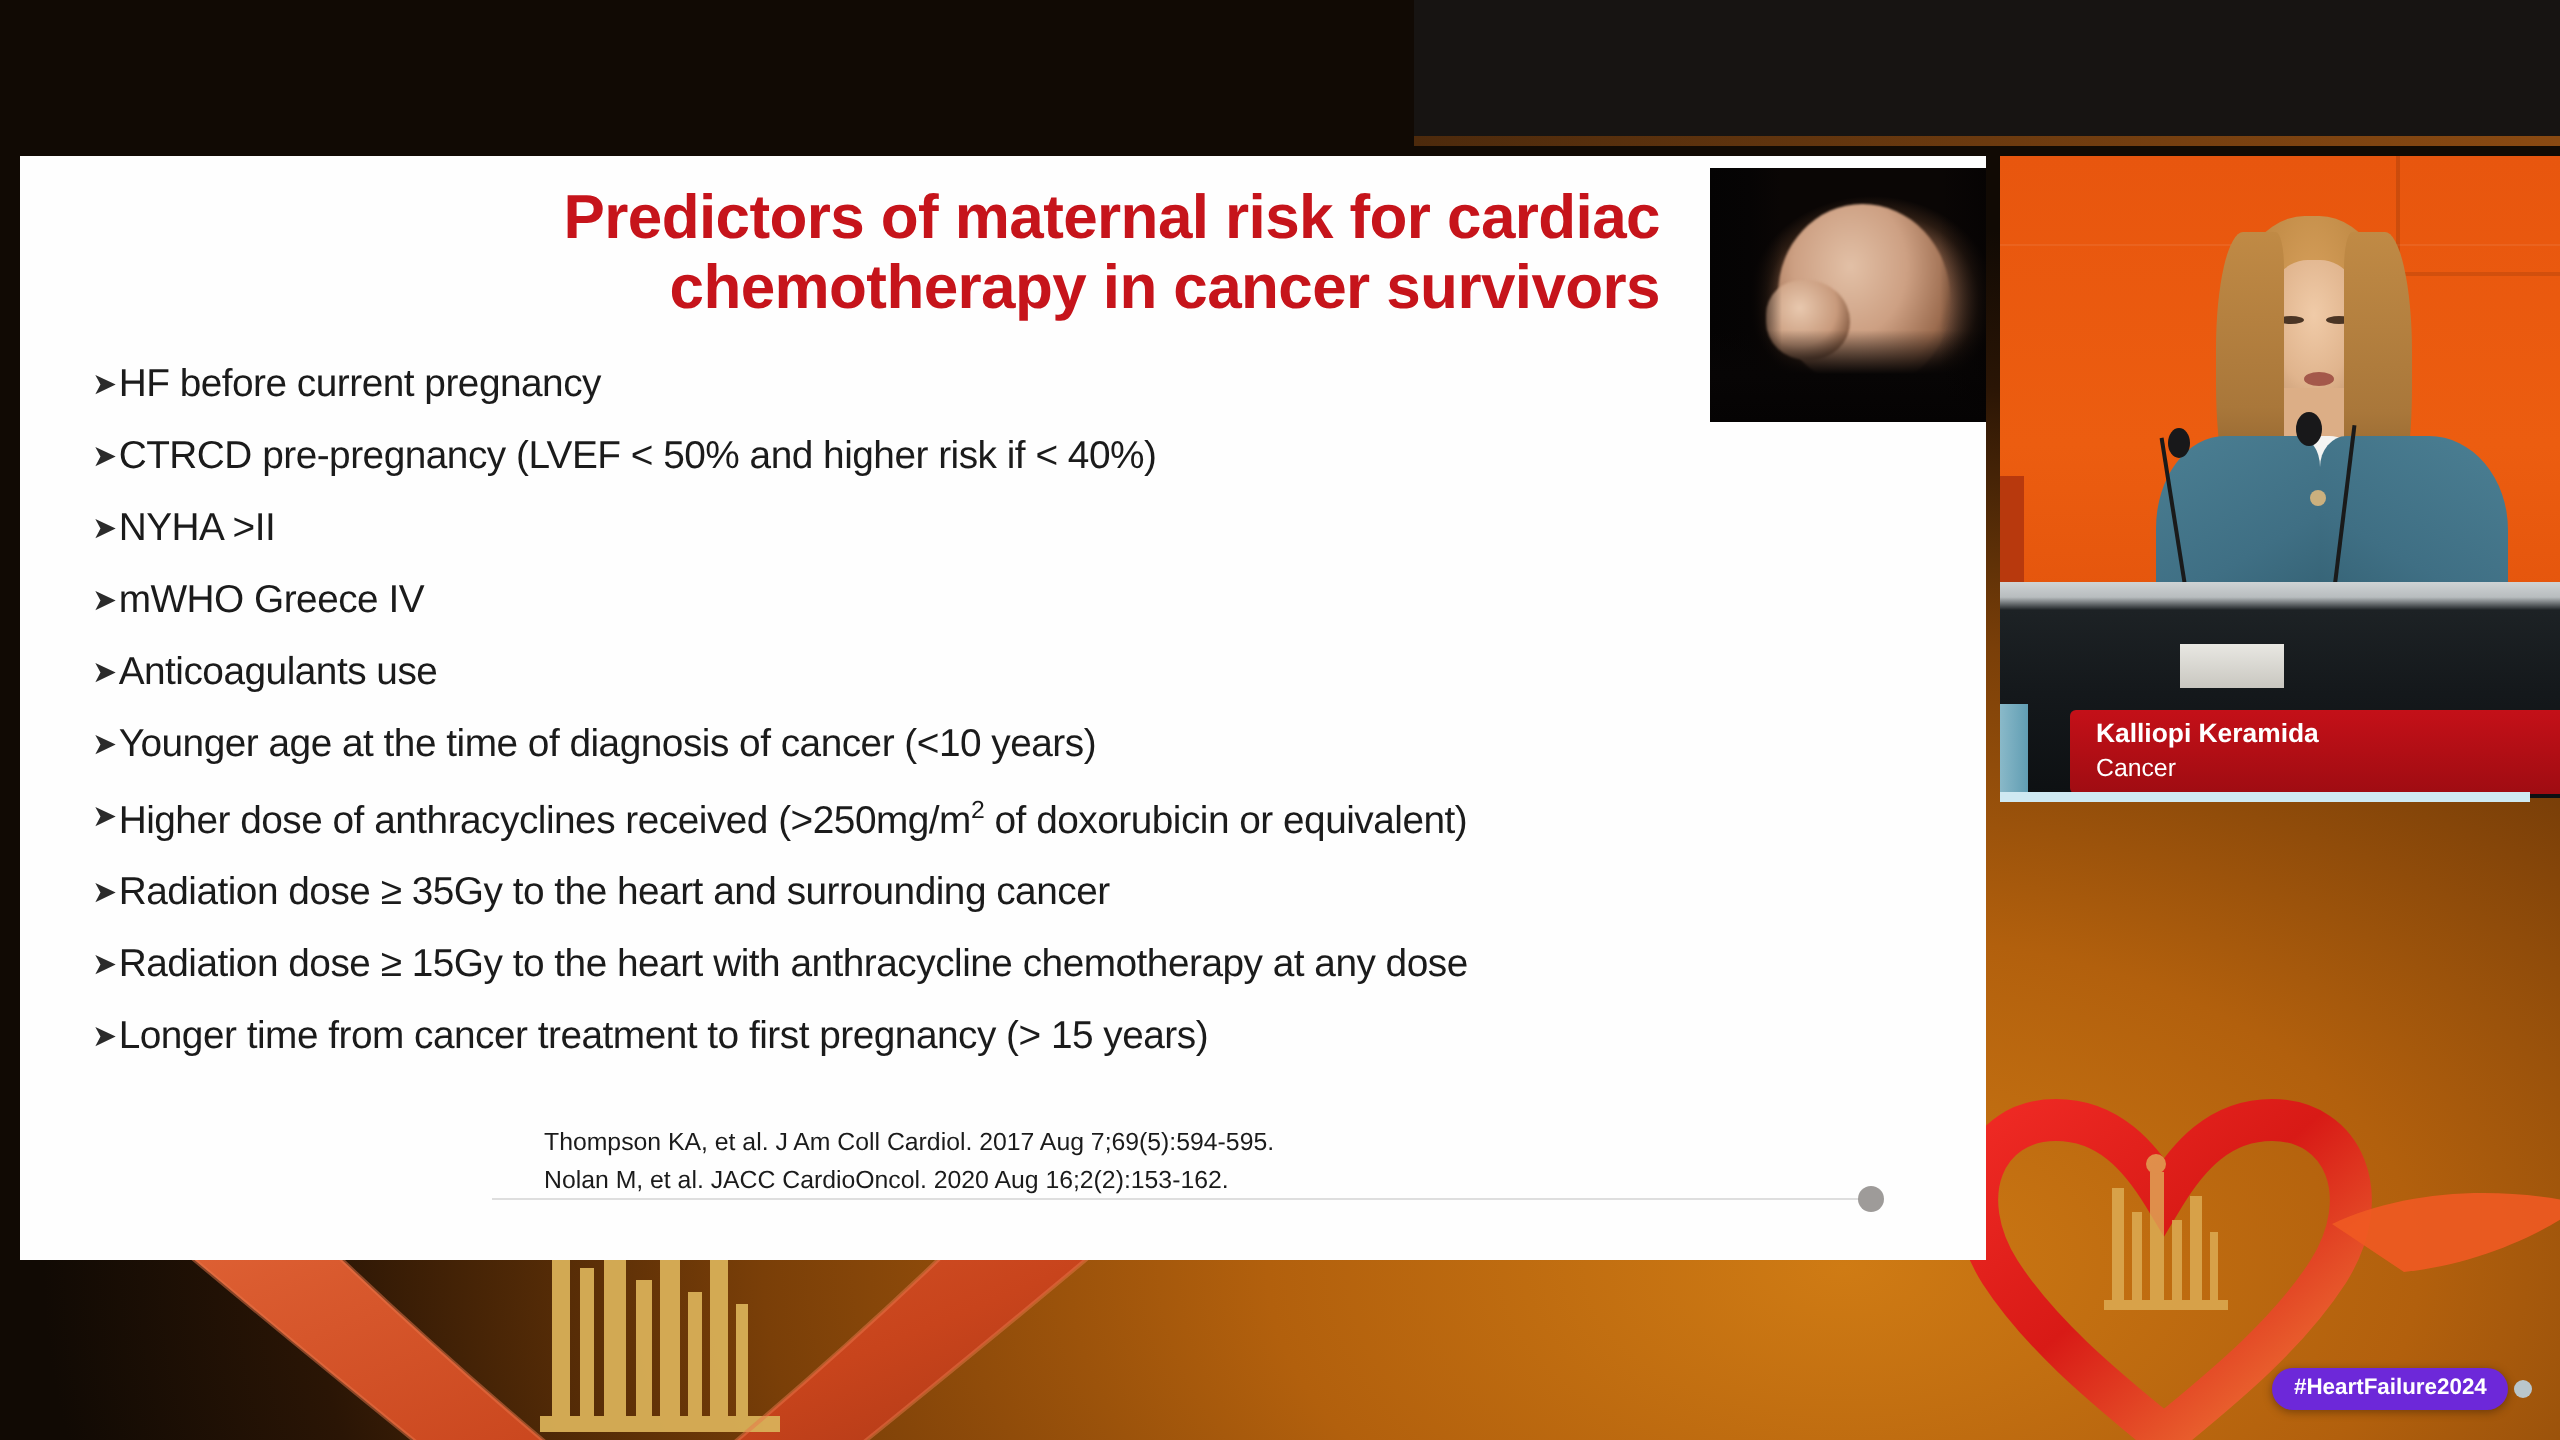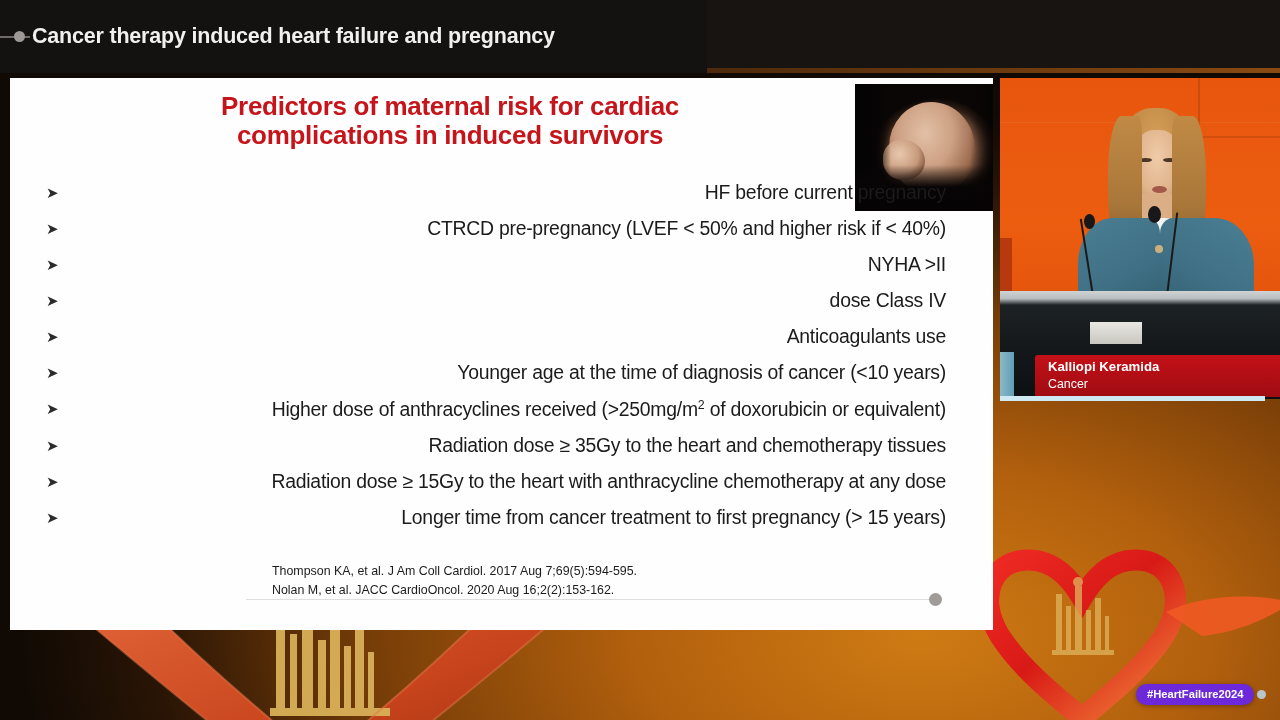--- a/index.html
+++ b/index.html
@@ -60,23 +60,23 @@
   }
 
   
   .slide {
     position:absolute; left:10px; top:78px; width:983px; height:552px;
     background:#fefefe;
     overflow:hidden;
   }
   .slide-title {
     position:absolute; left:60px; top:14px; width:760px;
-    text-align:center;
+    text-align:right;
     color:#c6141b;
-    font-size:26px; font-weight:bold; line-height:1.12;
+    font-size:31px; font-weight:bold; line-height:1.12;
     letter-spacing:-0.3px;
     font-family:"Liberation Sans", sans-serif;
   }
 
   
   .preg-photo {
     position:absolute; left:845px; top:6px; width:145px; height:127px;
     background:
       radial-gradient(ellipse 62px 52px at 56% 52%, #d8b49a 0%, #c2977c 38%, #8a5f47 62%, #2a1b12 86%, #0a0605 100%),
       linear-gradient(105deg,#070404 0%, #0c0706 30%, #120b08 55%, #080505 78%, #050303 100%);
@@ -120,21 +120,21 @@
     font-family:"Liberation Sans", sans-serif;
     letter-spacing:-0.25px;
   }
   .bullet-marker {
     flex:0 0 auto;
     color:#2b2b2b;
     font-size:15px;
     line-height:1.28;
     margin-right:1px;
   }
-  .bullet-text { flex:1 1 auto;text-align:right; }
+  .bullet-text { flex:1 1 auto; }
   .bullet-text sup { font-size:0.64em; vertical-align:super; }
 
   
   .refs {
     position:absolute; left:262px; top:484px;
     color:#1b1b1b;
     font-size:12.4px; line-height:1.52;
     font-family:"Liberation Sans", sans-serif;
   }
 
@@ -303,33 +303,28 @@
       <rect x="105" y="46" width="7" height="66"></rect>
         <rect x="116" y="70" width="5" height="42"></rect>
       <rect x="125" y="58" width="6" height="54"></rect>
         <rect x="135" y="76" width="4" height="36"></rect>
       <circle cx="108" cy="42" r="5"></circle>
       <rect x="82" y="110" width="62" height="5"></rect>
     </g>
     <path d="M196 72 C230 56 276 52 322 62 C300 78 268 92 232 96 Z" fill="#ef5a22" opacity=".9"></path>
   </svg>
 
-  <div class="topbar">
-    <div class="topbar-dot-line"></div>
-    <div class="topbar-dot"></div>
-    <div class="topbar-title">Cancer therapy induced heart failure and pregnancy</div>
-  </div>
   <div class="topbar-filler"></div>
   <div class="topbar-underline"></div>
 
   <div class="slide">
 
     <div class="slide-title">
       <div>Predictors of maternal risk for cardiac</div>
-      <div>complications in induced survivors</div>
+      <div>chemotherapy in cancer survivors</div>
     </div>
 
     <div class="preg-photo">
       <div class="belly"></div>
       <div class="hand"></div>
       <div class="shade-l"></div>
       <div class="shade-b"></div>
       <div class="shade-r"></div>
     </div>
 
@@ -341,37 +336,37 @@
       <div class="bullet">
         <span class="bullet-marker">➤</span>
         <span class="bullet-text">CTRCD pre-pregnancy (LVEF &lt; 50% and higher risk if &lt; 40%)</span>
       </div>
       <div class="bullet">
         <span class="bullet-marker">➤</span>
         <span class="bullet-text">NYHA &gt;II</span>
       </div>
       <div class="bullet">
         <span class="bullet-marker">➤</span>
-        <span class="bullet-text">dose Class IV</span>
+        <span class="bullet-text">mWHO Greece IV</span>
       </div>
       <div class="bullet">
         <span class="bullet-marker">➤</span>
         <span class="bullet-text">Anticoagulants use</span>
       </div>
       <div class="bullet">
         <span class="bullet-marker">➤</span>
         <span class="bullet-text">Younger age at the time of diagnosis of cancer (&lt;10 years)</span>
       </div>
       <div class="bullet">
         <span class="bullet-marker">➤</span>
         <span class="bullet-text">Higher dose of anthracyclines received (&gt;250mg/m<sup>2</sup> of doxorubicin or equivalent)</span>
       </div>
       <div class="bullet">
         <span class="bullet-marker">➤</span>
-        <span class="bullet-text"> Radiation dose ≥ 35Gy to the heart and chemotherapy tissues</span>
+        <span class="bullet-text"> Radiation dose ≥ 35Gy to the heart and surrounding cancer</span>
       </div>
       <div class="bullet">
         <span class="bullet-marker">➤</span>
         <span class="bullet-text">Radiation dose ≥ 15Gy to the heart with anthracycline chemotherapy at any dose</span>
       </div>
       <div class="bullet">
         <span class="bullet-marker">➤</span>
         <span class="bullet-text">Longer time from cancer treatment to first pregnancy (&gt; 15 years)</span>
       </div>
     </div>

